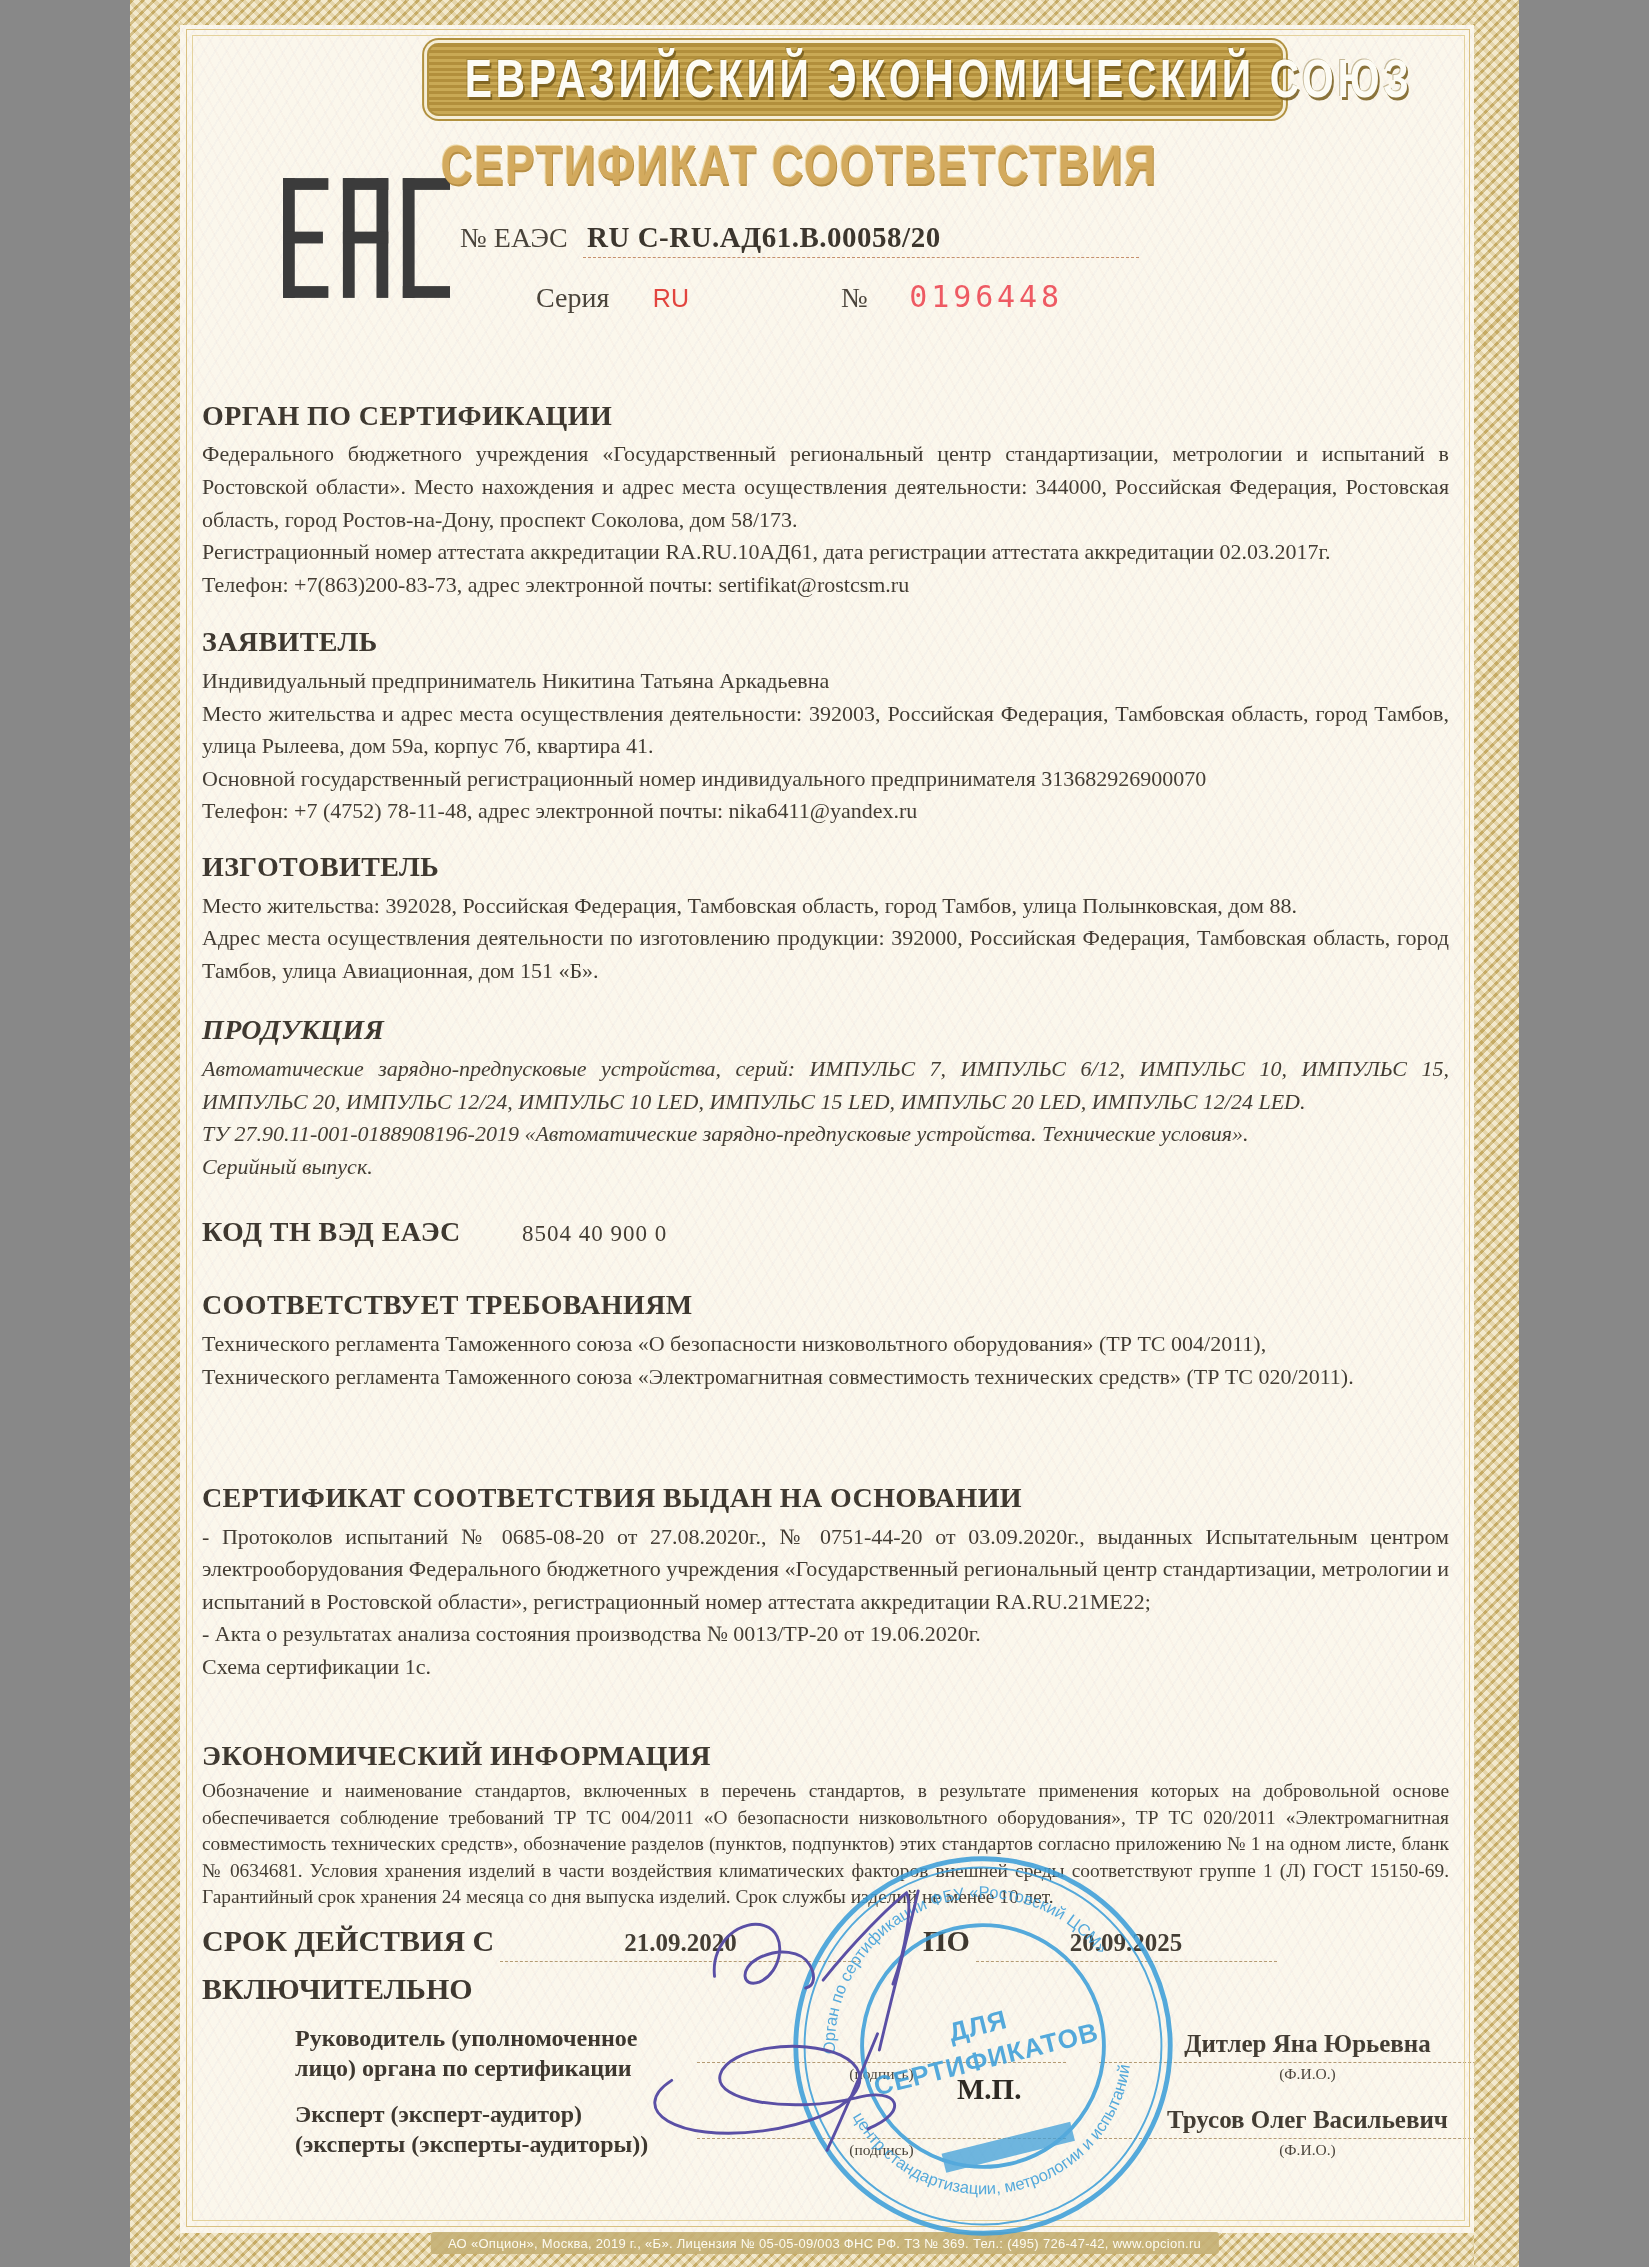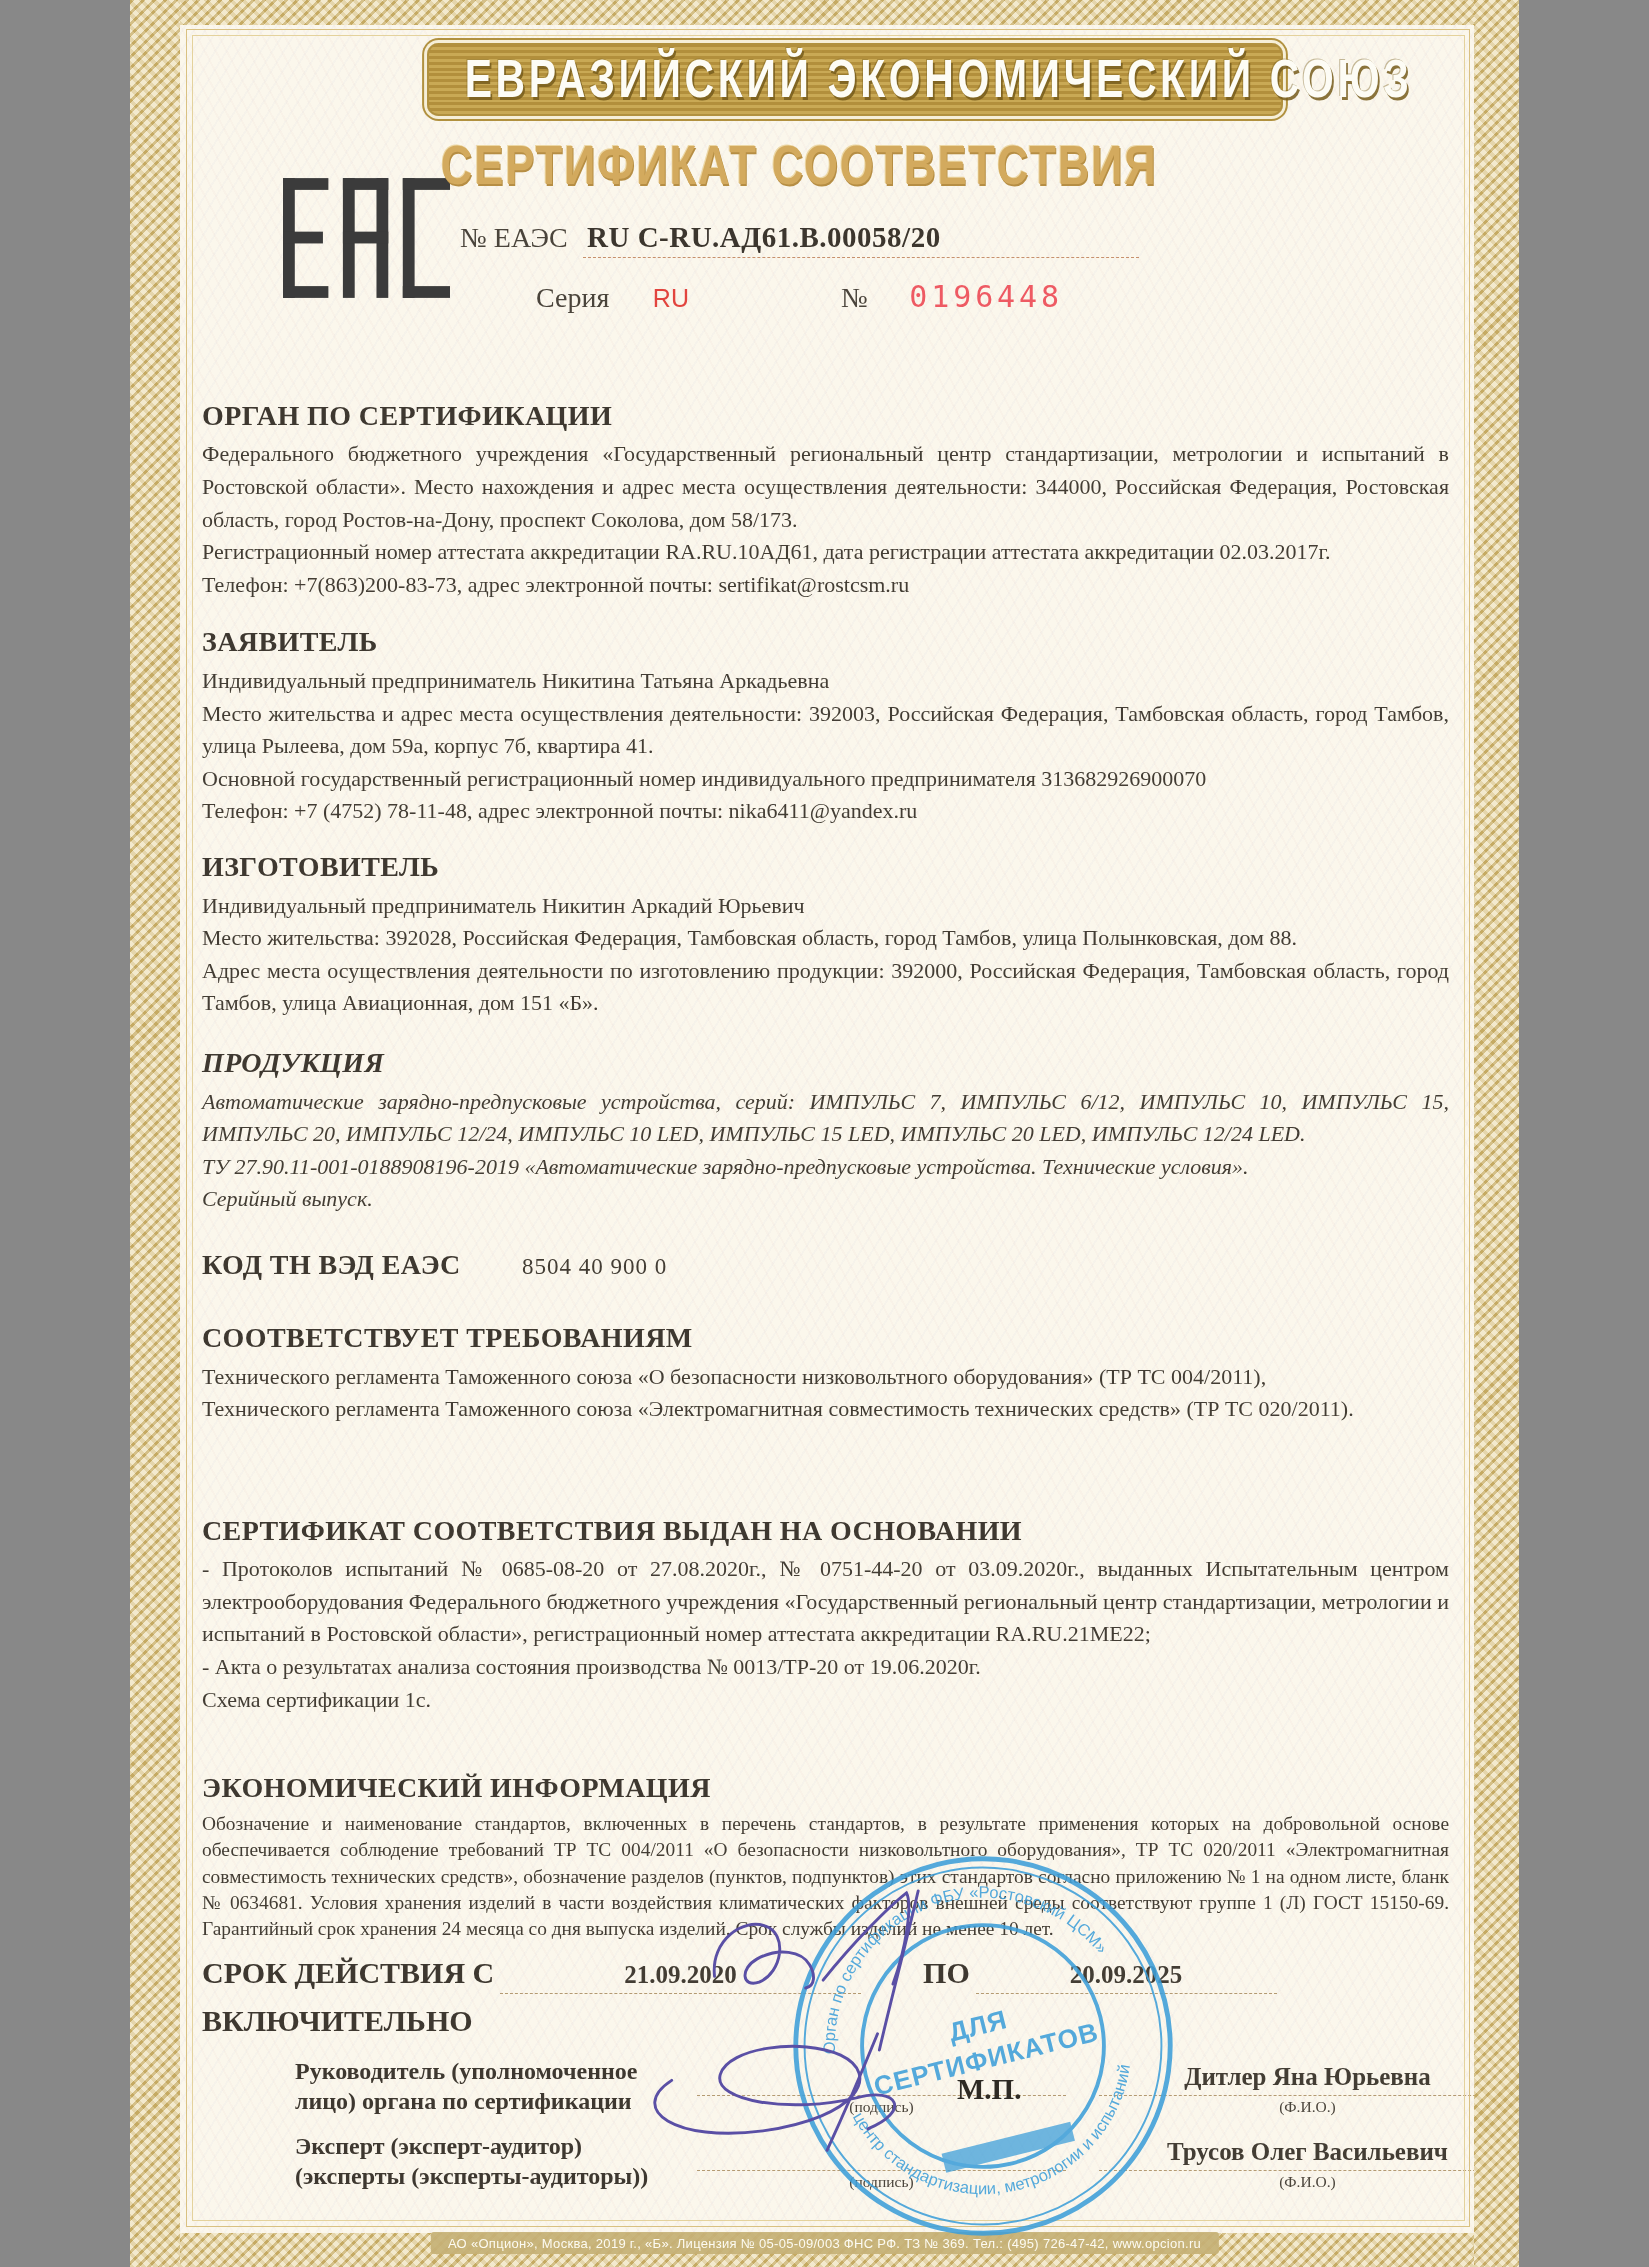--- a/index.html
+++ b/index.html
@@ -155,21 +155,20 @@
     <section class="sec mt-app">
       <h2>ЗАЯВИТЕЛЬ</h2>
       <p class="nj">Индивидуальный предприниматель Никитина Татьяна Аркадьевна</p>
       <p>Место жительства и адрес места осуществления деятельности: 392003, Российская Федерация, Тамбовская область, город Тамбов, улица Рылеева, дом 59а, корпус 7б, квартира 41.</p>
       <p class="nj">Основной государственный регистрационный номер индивидуального предпринимателя 313682926900070</p>
       <p class="nj">Телефон: +7 (4752) 78-11-48, адрес электронной почты: nika6411@yandex.ru</p>
     </section>
 
     <section class="sec mt-man">
       <h2>ИЗГОТОВИТЕЛЬ</h2>
-      <p class="nj">Индивидуальный предприниматель Никитин Аркадий Юрьевич</p>
       <p class="nj">Место жительства: 392028, Российская Федерация, Тамбовская область, город Тамбов, улица Полынковская, дом 88.</p>
       <p>Адрес места осуществления деятельности по изготовлению продукции: 392000, Российская Федерация, Тамбовская область, город Тамбов, улица Авиационная, дом 151 «Б».</p>
     </section>
 
     <section class="sec mt-prod">
       <h2>ПРОДУКЦИЯ</h2>
       <p>Автоматические зарядно-предпусковые устройства, серий: ИМПУЛЬС 7, ИМПУЛЬС 6/12, ИМПУЛЬС 10, ИМПУЛЬС 15, ИМПУЛЬС 20, ИМПУЛЬС 12/24, ИМПУЛЬС 10 LED, ИМПУЛЬС 15 LED, ИМПУЛЬС 20 LED, ИМПУЛЬС 12/24 LED.</p>
       <p class="nj">ТУ 27.90.11-001-0188908196-2019 «Автоматические зарядно-предпусковые устройства. Технические условия».</p>
       <p class="nj">Серийный выпуск.</p>
     </section>

